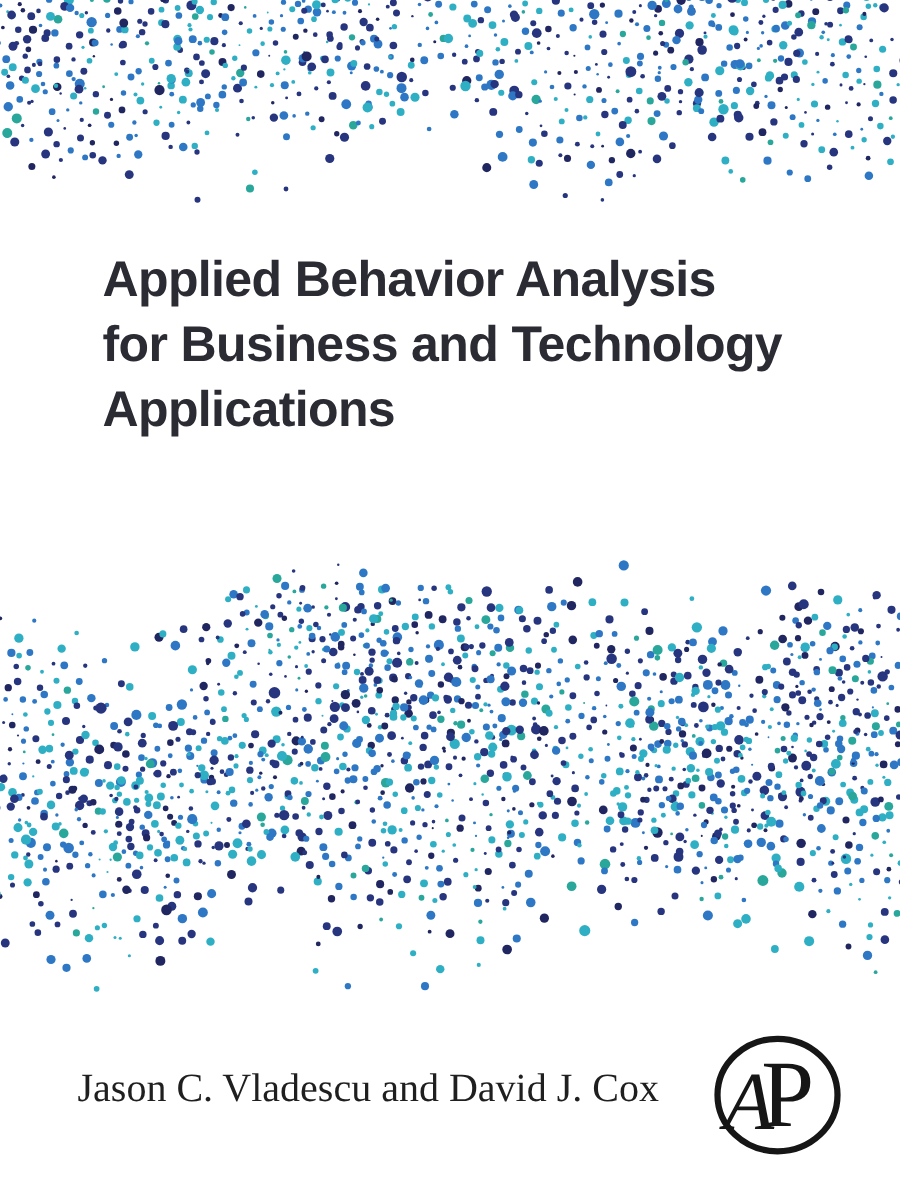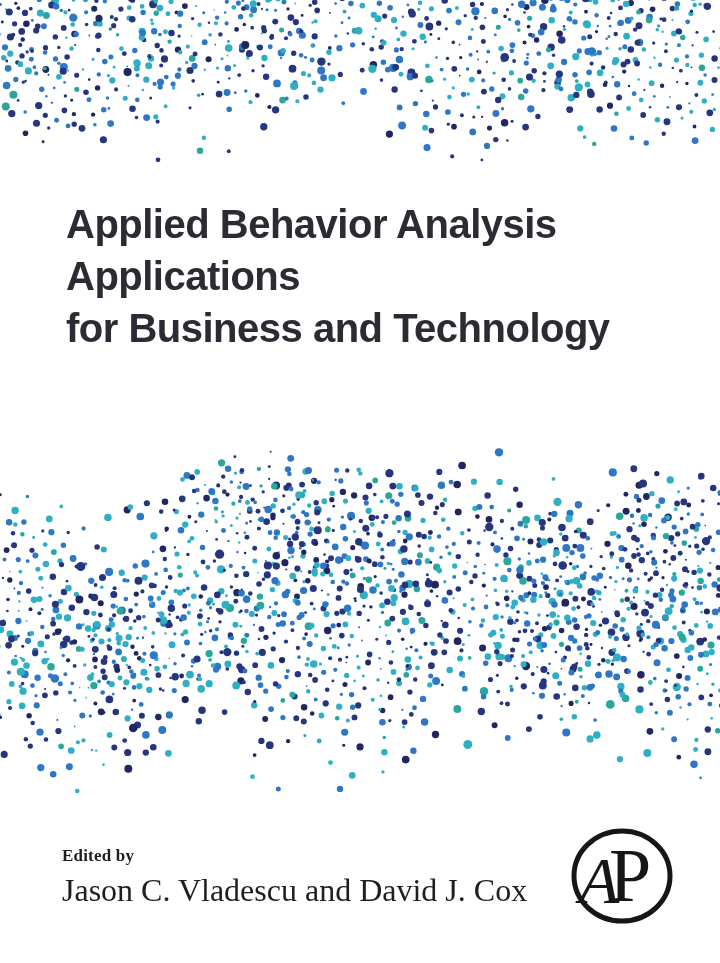--- a/index.html
+++ b/index.html
@@ -1,21 +1,21 @@
 <!DOCTYPE html>
 <html><head>
 <meta charset="utf-8">
 <style>
   html,body{margin:0;padding:0;}
   body{width:720px;height:963px;background:#ffffff;font-family:"Liberation Sans",sans-serif;}
   .cover{position:relative;width:720px;height:963px;background:#ffffff;overflow:hidden;}
   #dot-art{position:absolute;left:0;top:0;width:720px;height:963px;pointer-events:none;}
   .title{position:absolute;left:66px;top:198px;margin:0;font-family:"Liberation Sans",sans-serif;
          font-weight:700;font-size:40px;line-height:52px;letter-spacing:-0.5px;color:#2b2b33;}
-  .title span{display:block;white-space:nowrap;}
+  .title span{display:block;white-space:nowrap;margin-left:16px;}
   .credits{position:absolute;left:62px;top:846px;color:#1f1f1f;font-family:"Liberation Serif",serif;}
   .edited-by{font-size:17px;font-weight:600;letter-spacing:0.2px;}
   .editors{font-size:32px;font-weight:400;margin-top:6px;white-space:nowrap;}
   .ap-logo{position:absolute;left:569px;top:826px;width:106px;height:100px;}
   .ap-logo text{font-family:"Liberation Serif",serif;fill:#161616;}
   .ap-logo .letter-a{font-style:italic;font-size:66px;}
   .ap-logo .letter-p{font-size:76px;}
 </style>
 </head>
 <body>
@@ -2446,26 +2446,25 @@
       <circle cx="318.7" cy="482.4" r="2.16" fill="#2e77c5"></circle>
       <circle cx="276.9" cy="532.5" r="3.17" fill="#2e77c5"></circle>
       <circle cx="244.9" cy="532.8" r="1.52" fill="#2fafc4"></circle>
       <circle cx="216.3" cy="521.7" r="1.80" fill="#2fafc4"></circle>
       <circle cx="194.1" cy="491.1" r="2.24" fill="#27357f"></circle>
       <circle cx="192.0" cy="477.3" r="2.97" fill="#27357f"></circle>
     </svg>
 
   <h1 class="title">
     <span>Applied Behavior Analysis</span>
+    <span>for Business and Technology</span>
     <span>Applications</span>
-    <span>for Business and Technology</span>
   </h1>
 
   <div class="credits">
-    <div class="edited-by">Edited by</div>
     <div class="editors">Jason C. Vladescu and David J. Cox</div>
   </div>
 
   <svg class="ap-logo" viewBox="0 0 106 100" xmlns="http://www.w3.org/2000/svg">
     <ellipse cx="53" cy="50" rx="48" ry="45" fill="none" stroke="#161616" stroke-width="5"></ellipse>
     <text class="letter-p" x="40" y="75">P</text>
     <text class="letter-a" x="10" y="77">A</text>
   </svg>
 
 </div>

